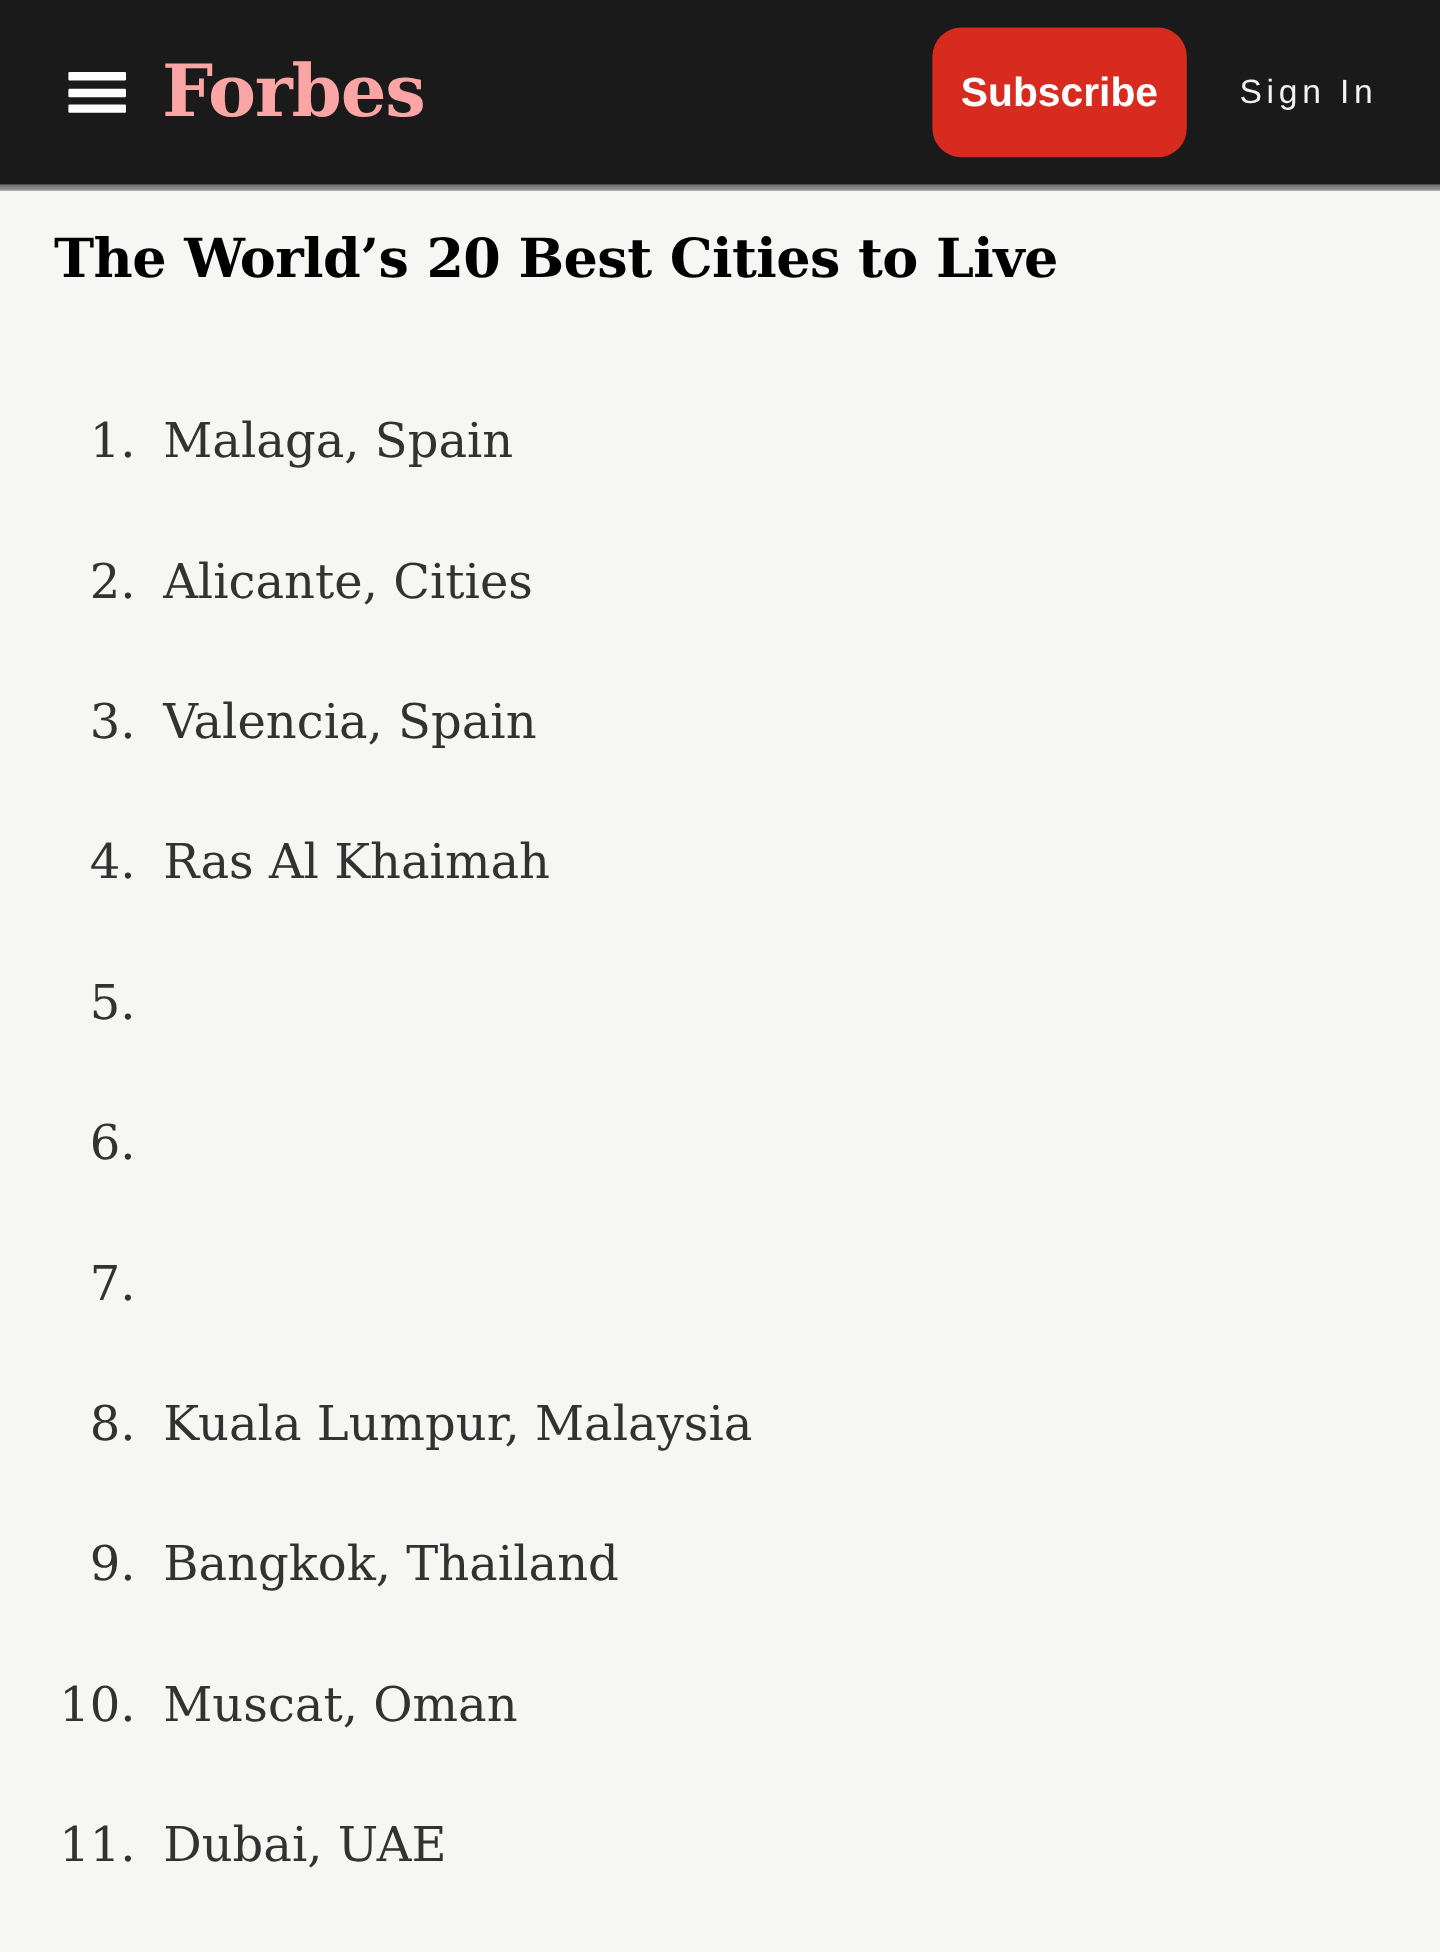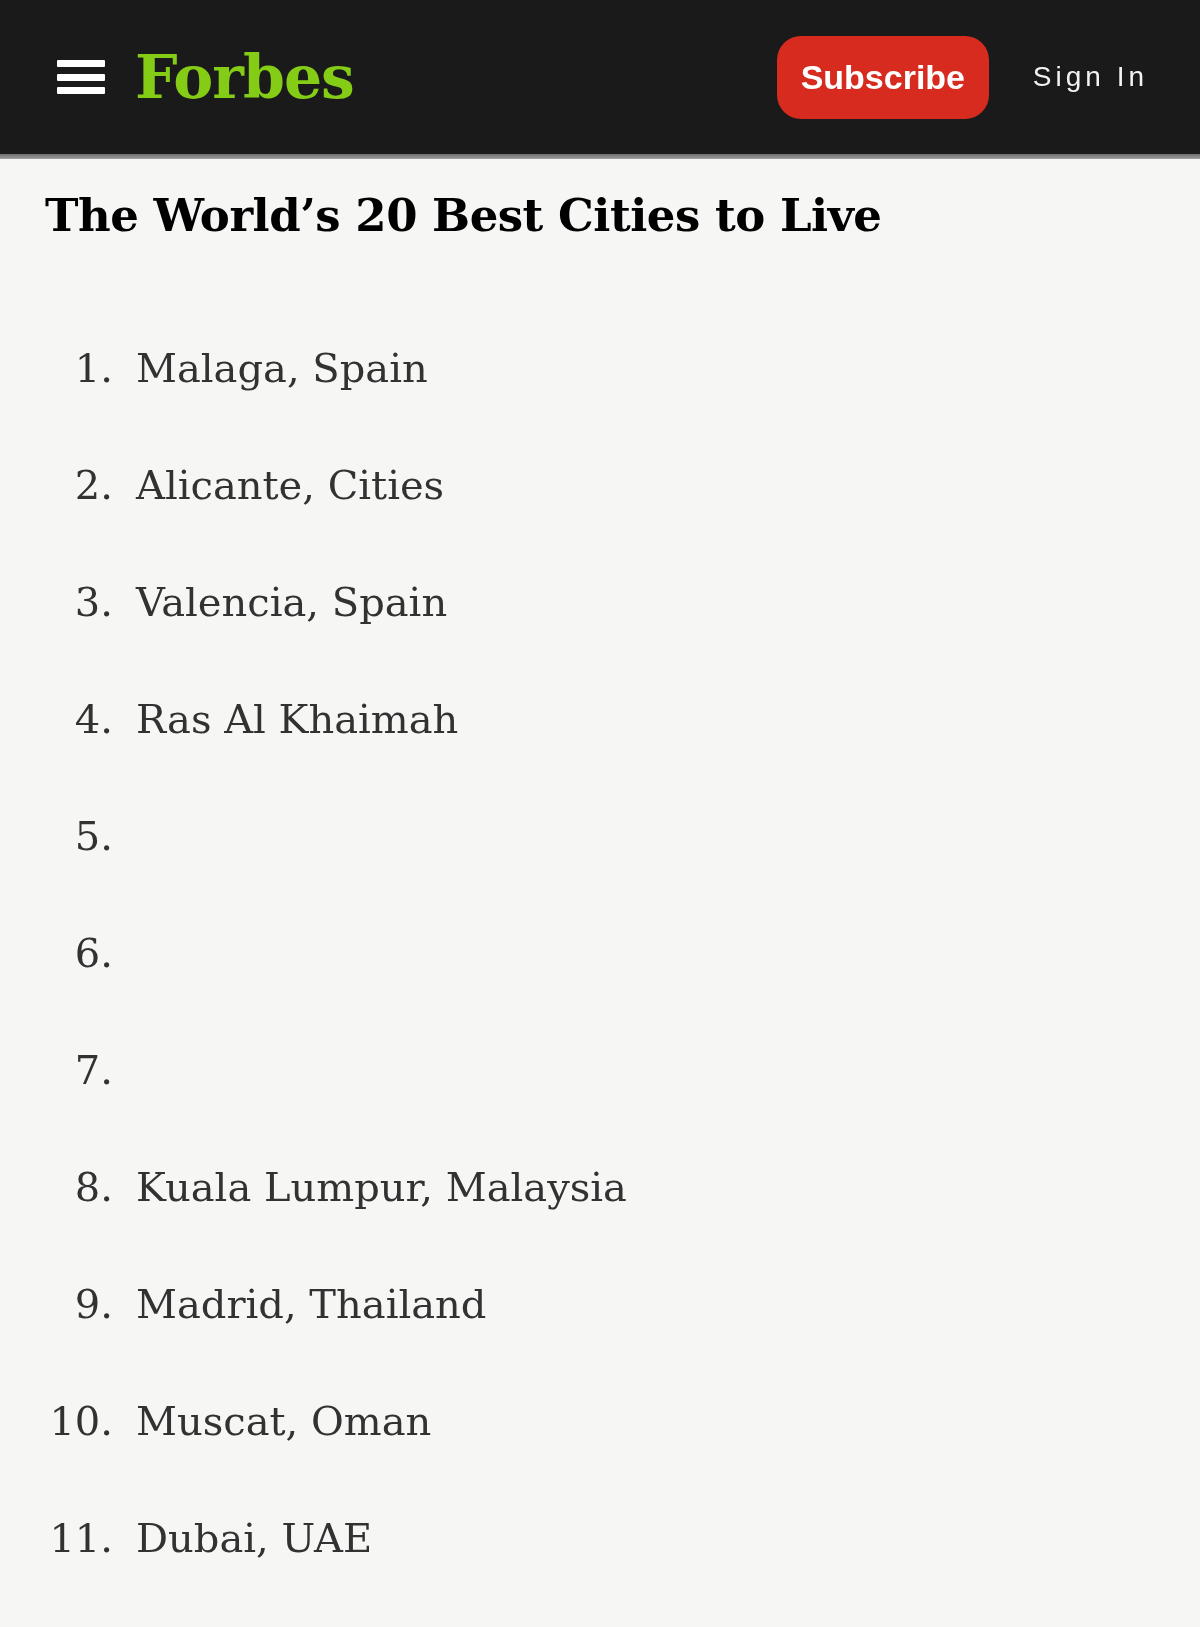--- a/index.html
+++ b/index.html
@@ -29,40 +29,40 @@
     cursor: pointer;
     flex: 0 0 auto;
   }
   .burger span {
     display: block;
     height: 7px;
     background: #ffffff;
     border-radius: 1px;
   }
   .brand {
-    color: #84cc16;
+    color: #fca5a5;
     font-family: "DejaVu Serif", serif;
     font-weight: bold;
     font-size: 60px;
     letter-spacing: -1px;
     margin-left: 30px;
     line-height: 1;
     flex: 0 0 auto;
   }
   .header-spacer { flex: 1 1 auto; }
   .subscribe-btn {
     background: #d62b1e;
     color: #ffffff;
     font-family: "Liberation Sans", sans-serif;
     font-weight: bold;
     font-size: 34px;
     border: none;
     border-radius: 24px;
     width: 212px;
-    height: 83px;
+    height: 108px;
     display: flex;
     align-items: center;
     justify-content: center;
     cursor: pointer;
     flex: 0 0 auto;
   }
   .signin-link {
     color: #f2f2f2;
     font-family: "Liberation Sans", sans-serif;
     font-size: 28px;
@@ -160,21 +160,21 @@
     </li>
     <li>
       <span class="rank">7.</span>
     </li>
     <li>
       <span class="rank">8.</span>
       <span class="city">Kuala Lumpur, Malaysia</span>
     </li>
     <li>
       <span class="rank">9.</span>
-      <span class="city">Madrid, Thailand</span>
+      <span class="city">Bangkok, Thailand</span>
     </li>
     <li>
       <span class="rank">10.</span>
       <span class="city">Muscat, Oman</span>
     </li>
     <li>
       <span class="rank">11.</span>
       <span class="city">Dubai, UAE</span>
     </li>
   </ol>

